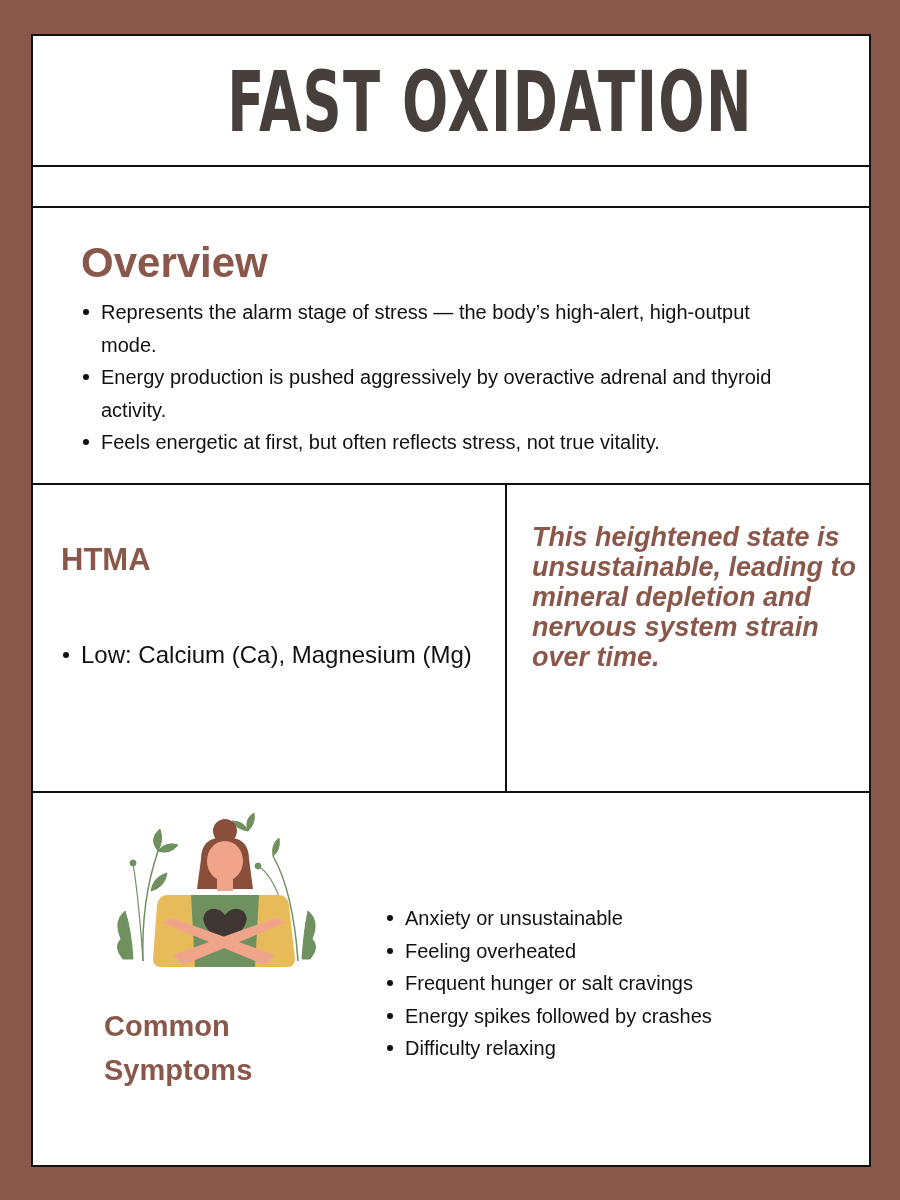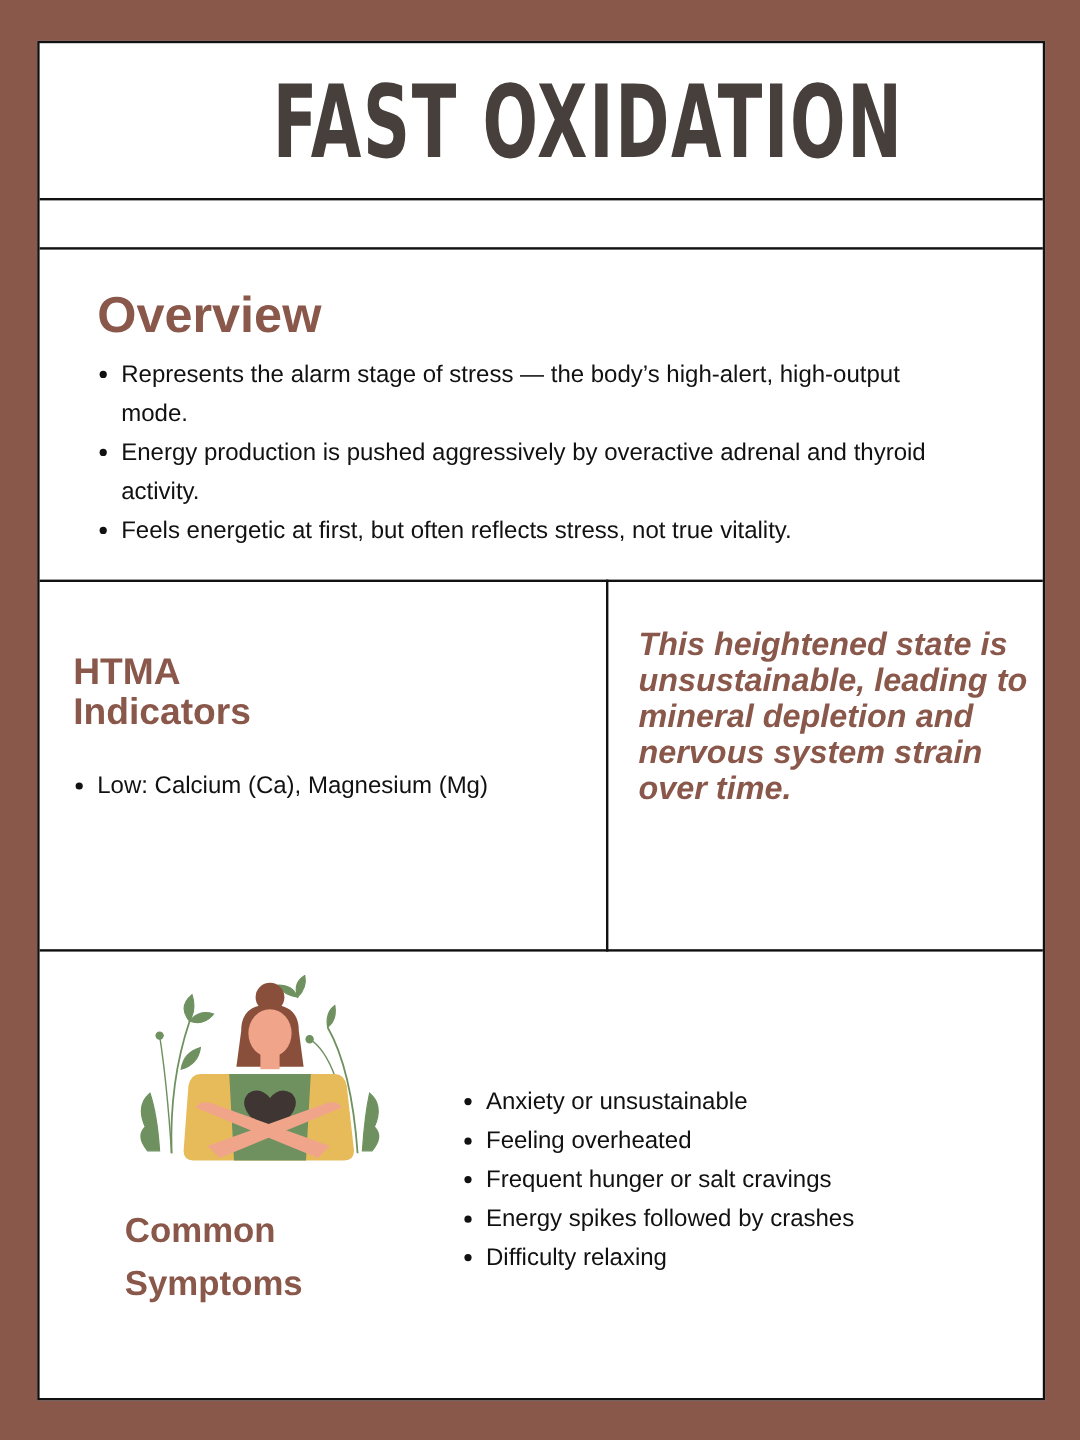--- a/index.html
+++ b/index.html
@@ -8,21 +8,21 @@
   .hline{position:absolute;left:0;width:836px;height:2px;background:#111;}
   .vline{position:absolute;width:2px;background:#111;}
   .title{position:absolute;left:0;top:0;width:836px;height:131px;display:flex;align-items:center;justify-content:center;padding-left:39px;}
   .title span{font-family:"DejaVu Sans Condensed","DejaVu Sans",sans-serif;font-weight:bold;font-size:84px;color:#473f3c;transform:scaleX(0.72);letter-spacing:2px;white-space:nowrap;display:inline-block;}
   .h2{color:#8a584b;font-weight:bold;}
   ul{margin:0;padding:0;list-style:none;}
   li{position:relative;padding-left:20px;color:#111;}
   li::before{content:"";position:absolute;left:2px;width:6px;height:6px;border-radius:50%;background:#111;}
   .ov-list{position:absolute;left:48px;top:262px;width:700px;font-size:20px;line-height:32.5px;}
   .ov-list li::before{top:13px;}
-  .htma-list{position:absolute;left:28px;top:638px;font-size:20px;line-height:32px;}
+  .htma-list{position:absolute;left:28px;top:638px;font-size:24px;line-height:32px;}
   .htma-list li::before{top:13px;}
   .quote{position:absolute;left:499px;top:521px;width:330px;color:#8a584b;font-weight:bold;font-style:italic;font-size:27px;line-height:30px;}
   .sym-list{position:absolute;left:352px;top:870px;font-size:20px;line-height:32.5px;}
   .sym-list li::before{top:13px;}
   .illus{position:absolute;left:80px;top:810px;width:215px;height:160px;}
 </style>
 </head>
 <body>
 
 <div class="frame">
@@ -37,21 +37,20 @@
 
   <div class="h2" style="position:absolute;left:48px;top:203px;font-size:42px;">Overview</div>
   <ul class="ov-list" style="top:260px;">
     <li>Represents the alarm stage of stress — the body’s high-alert, high-output mode.</li>
     <li>Energy production is pushed aggressively by overactive adrenal and thyroid activity.</li>
     <li>Feels energetic at first, but often reflects stress, not true vitality.</li>
   </ul>
 
   <div class="h2" style="position:absolute;left:28px;top:507px;font-size:31px;line-height:33px;">
     <div>HTMA</div>
-    <div>Indicators</div>
   </div>
   <ul class="htma-list" style="top:603px;">
     <li>Low: Calcium (Ca), Magnesium (Mg)</li>
   </ul>
 
   <div class="quote" style="top:486px;">This heightened state is unsustainable, leading to mineral depletion and nervous system strain over time.</div>
 
   <svg class="illus" viewBox="0 0 215 160" style="top:775px;">
     <g fill="#6f9160" stroke="#6f9160">
       <path d="M30 150 Q28 90 45 40" fill="none" stroke-width="1.5"></path>

